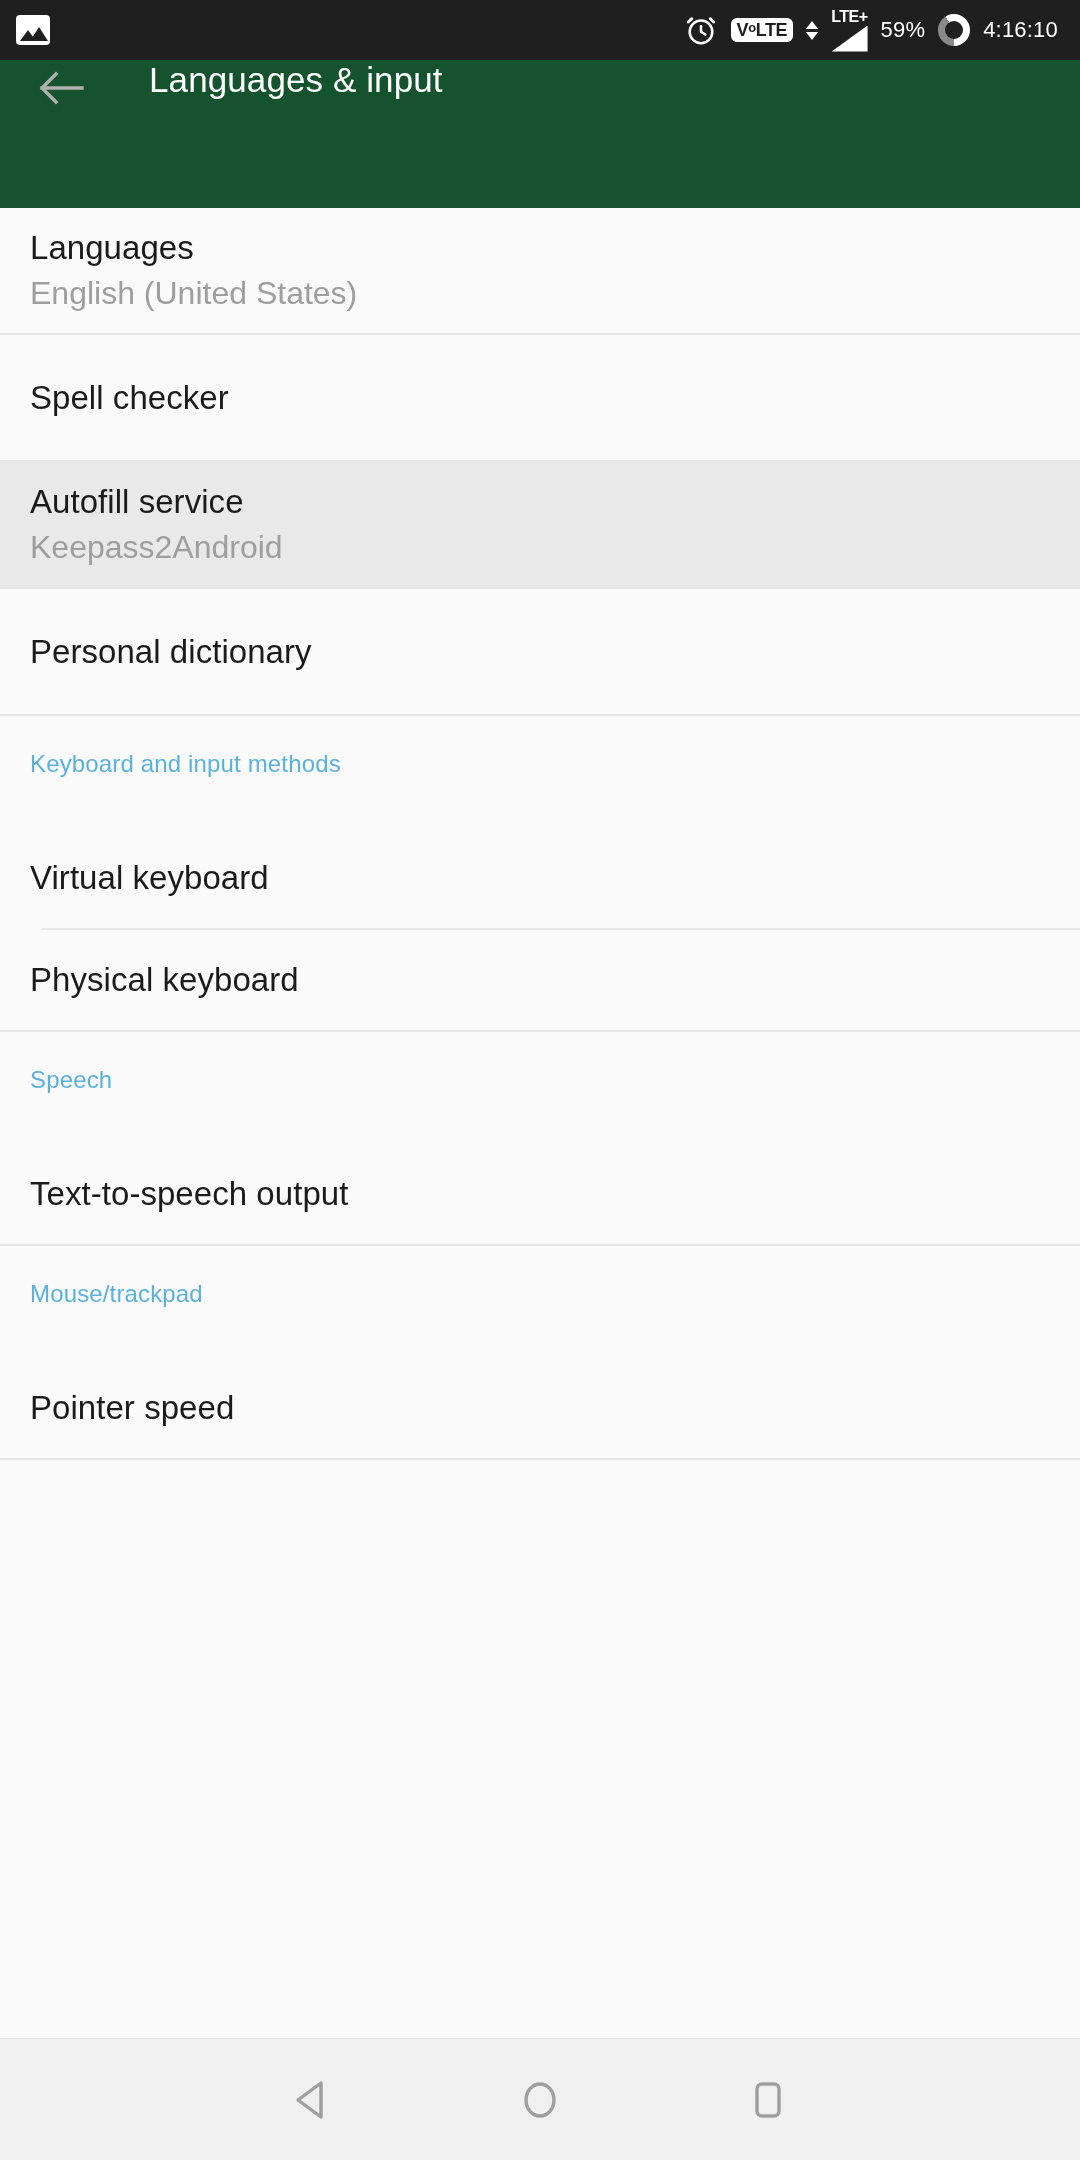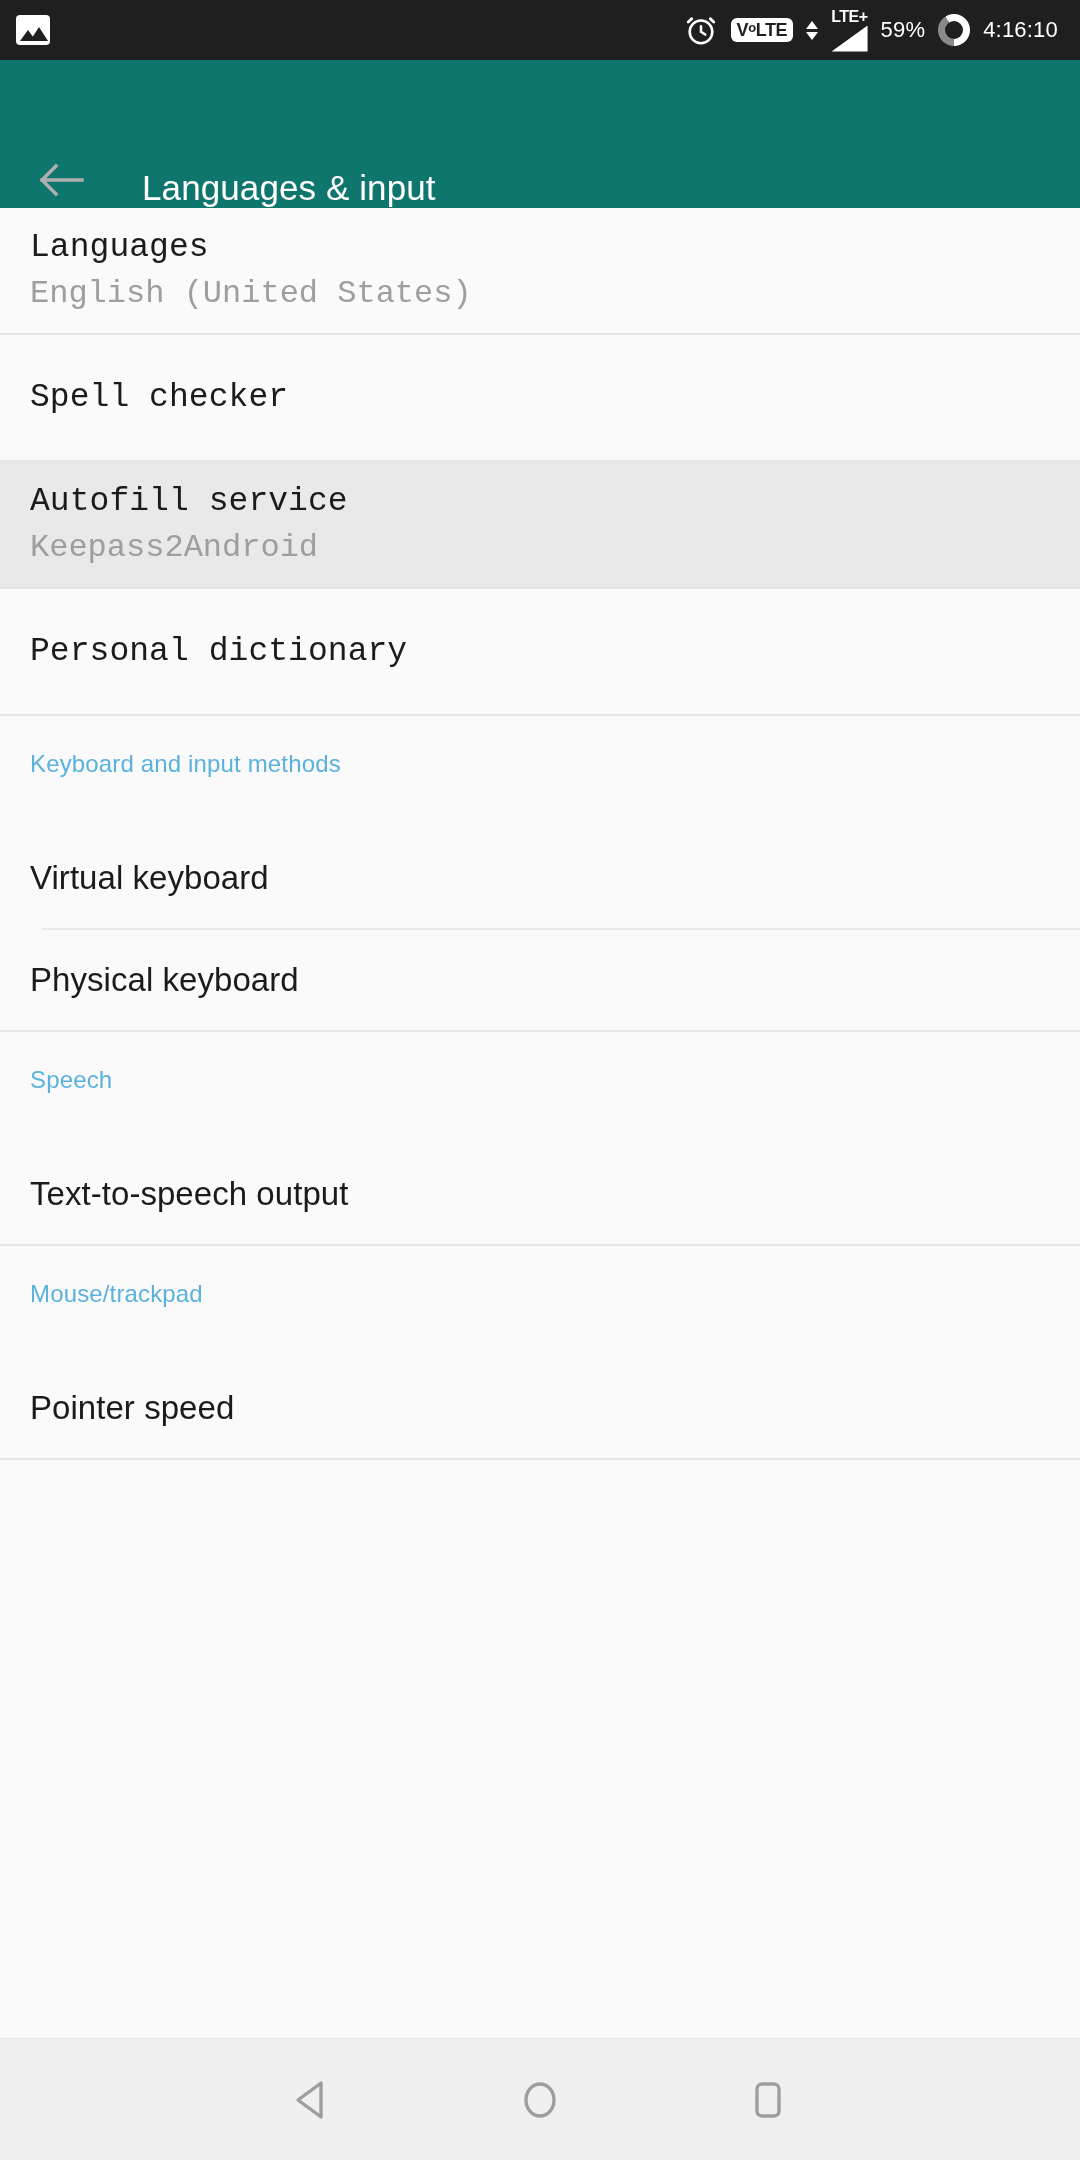--- a/index.html
+++ b/index.html
@@ -66,40 +66,41 @@
     position:relative;
   }
   .batt-ring::after{
     content:""; position:absolute; inset:7px;
     background:#1f1f1f; border-radius:50%;
   }
 
   
   .appbar {
     height:148px; flex:0 0 148px;
-    background:#0f766e;
-    display:flex; align-items:flex-end;
+    background:#14532d;
+    display:flex; align-items:flex-start;
     padding-left:33px;
+    gap:7px;
   }
   .back-btn { width:56px; height:56px; display:flex; align-items:center; justify-content:center; cursor:pointer; }
   .appbar-title {
     color:#ffffff; font-size:35px; font-weight:400;
     margin-left:53px; letter-spacing:0.1px;
   }
 
   
   .content { flex:1 1 auto; background:#fafafa; overflow:hidden; position:relative; }
 
   .row {
     padding:0 30px;
     display:flex; flex-direction:column; justify-content:center;
     background:#fafafa;
     cursor:pointer;
   }
-  .row.h2 { height:125px;font-family:Liberation Mono, monospace; }
+  .row.h2 { height:125px; }
   .row.h1 { height:100px; }
   .row.sel { background:#e9e9e9; }
   .row-title { font-size:33px; color:#1b1b1b; line-height:1.15; letter-spacing:0.05px; }
   .row-sub   { font-size:32px; color:#9e9e9e; margin-top:9px; line-height:1.1; }
 
   .div-full { height:2px; background:#e6e6e7; width:100%; }
   .div-inset { height:2px; background:#e9e9ea; width:calc(100% - 42px); margin-left:42px; }
 
   .section-head {
     padding:0 30px;

